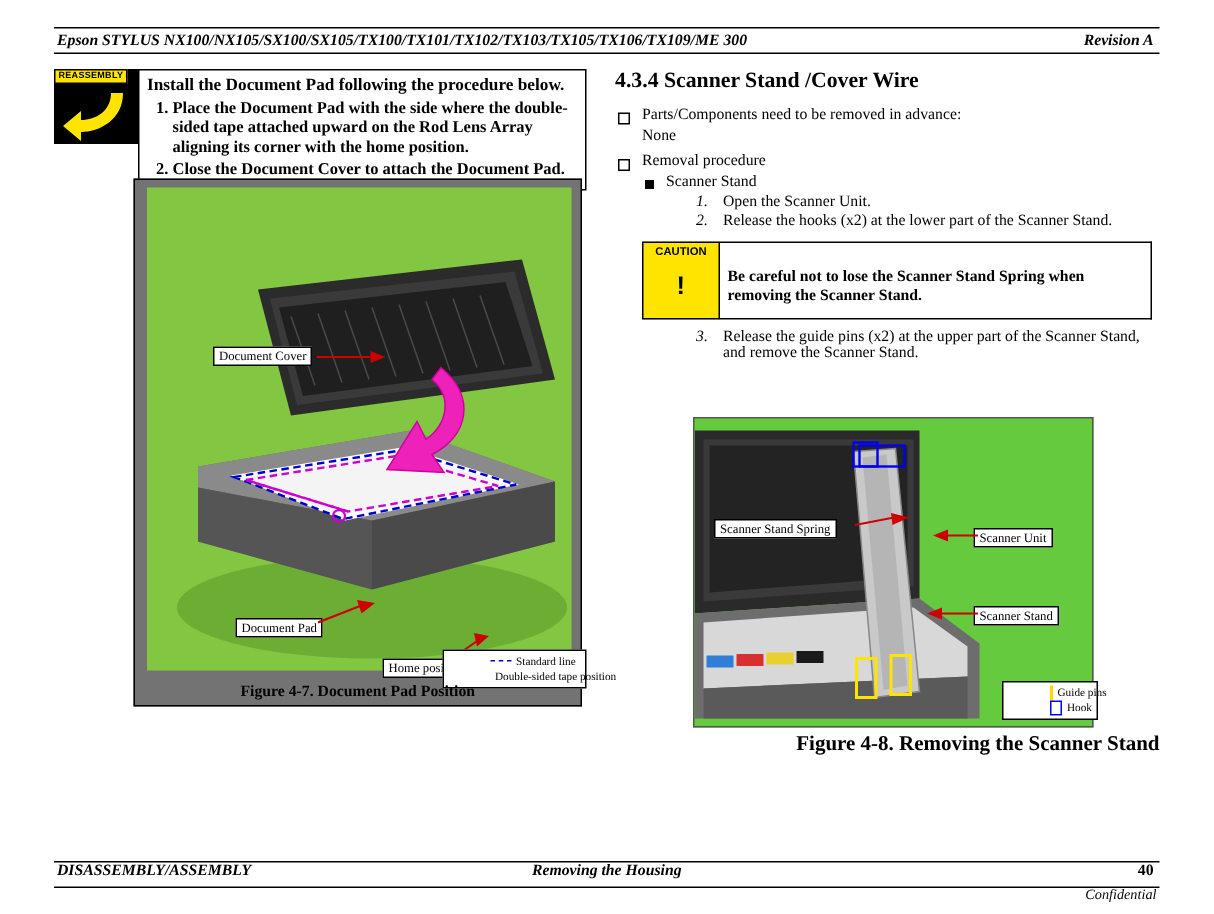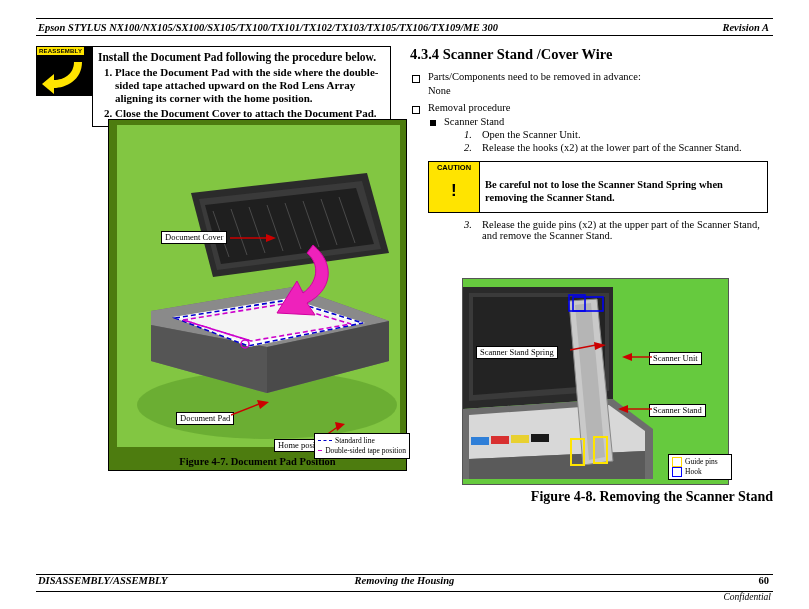--- a/index.html
+++ b/index.html
@@ -136,26 +136,26 @@
     margin: 0;
     padding-left: 17px;
     font-size: 11px;
     font-weight: bold;
     line-height: 1.18;
   }
   ol.instr-list li { margin-bottom: 2px; }
 
   .fig-left-frame {
     position: absolute;
-    left: 72px;
+    left: 53px;
     top: 73px;
     width: 299px;
     height: 352px;
     border: 1px solid #000;
-    background: #4d7c0f;
+    background: #737373;
     box-sizing: border-box;
   }
   .fig-left-img {
     position: absolute;
     left: 8px; top: 5px;
     width: 283px; height: 322px;
     background: #7ec23b;
     overflow: hidden;
   }
   .fig-left-cap {
@@ -179,21 +179,21 @@
     line-height: 1.1;
   }
   .legend-box {
     position: absolute;
     background: #fff;
     border: 1px solid #000;
     font-size: 7.5px;
     padding: 2px 3px;
     line-height: 1.3;
   }
-  .legend-row { display: flex; align-items: center; gap: 3px; white-space: nowrap;}
+  .legend-row { display: flex; align-items: center; gap: 3px; white-space: nowrap; margin-left: 28px;}
   .swatch { width: 14px; height: 0; border-top: 1.5px dashed #0000cc; display:inline-block;}
   .swatch.magenta { border-top: 1.5px dashed #cc00cc; }
   .sw-sq { width:8px; height:8px; border:1px solid #000; display:inline-block; }
   .sw-sq.blue { border-color:#0000ff; }
   .sw-sq.yellow { border-color:#ffd800; }
 
   
   .right-col {
     position: absolute;
     left: 410px;
@@ -527,17 +527,17 @@
         <span>Hook</span>
       </div>
     </div>
 
     <div class="fig-right-cap">Figure 4-8.  Removing the Scanner Stand</div>
   </div>
 
   <div class="footer">
     <span class="footer-left">DISASSEMBLY/ASSEMBLY</span>
     <span class="footer-center">Removing the Housing</span>
-    <span class="footer-right">60</span>
+    <span class="footer-right">40</span>
   </div>
   <div class="confidential">Confidential</div>
 
 </div>
 
 </body></html>

